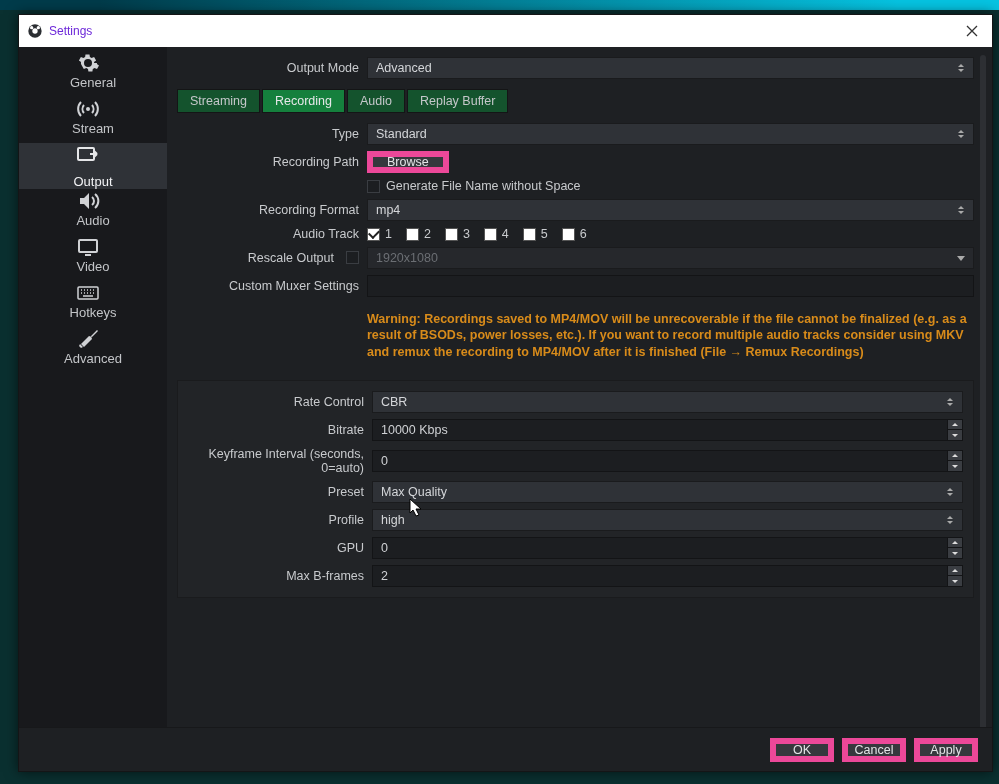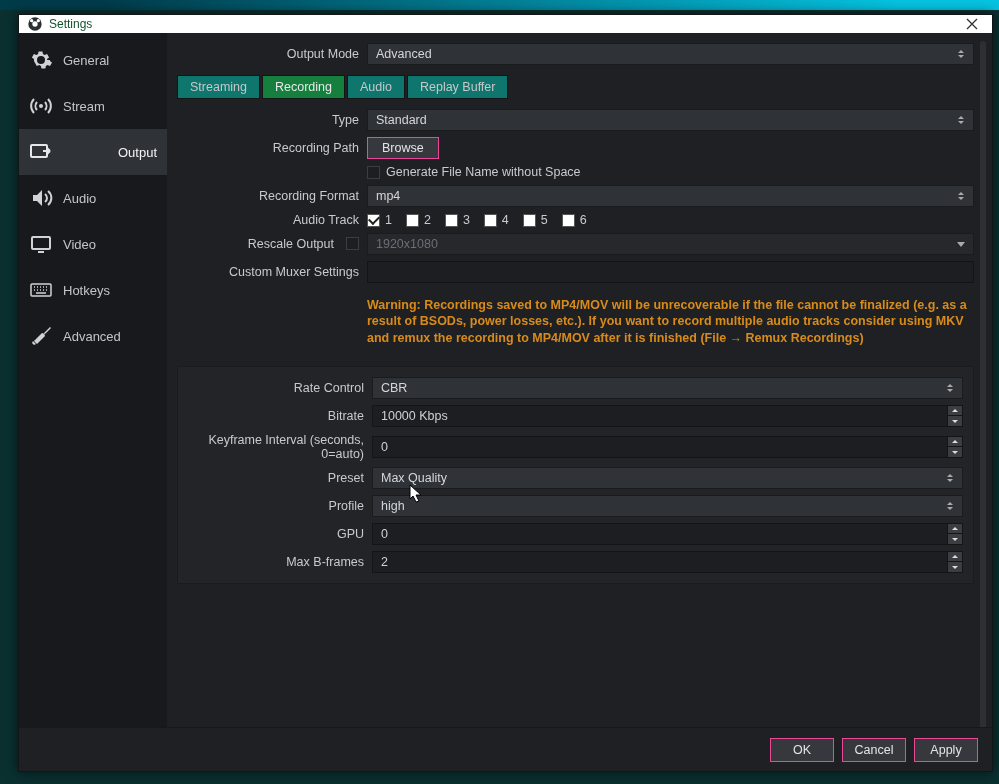--- a/index.html
+++ b/index.html
@@ -13,25 +13,25 @@
     position: absolute;
     top: 14px; left: 18px;
     width: 975px; height: 758px;
     background: #2b2e32;
     border: 1px solid #141516;
     box-shadow: 0 0 12px rgba(0,0,0,.6);
     display: flex; flex-direction: column;
   }
 
   .titlebar {
-    height: 18px;
+    height: 32px;
     background: #ffffff;
     display: flex; align-items: center;
     padding: 8px 8px;
-    color: #14532d;
+    color: #6d28d9;
     font-size: 12px;
   }
   .titlebar .ticon { width: 16px; height: 16px; margin-right: 6px; display:flex; align-items:center; justify-content:center; }
   .titlebar .spacer { flex: 1; }
   .titlebar .close { width: 24px; height: 24px; display:flex; align-items:center; justify-content:center; cursor:pointer; }
   .titlebar .close svg { width: 12px; height: 12px; }
 
   .body {
     flex: 1;
     display: flex;
@@ -44,20 +44,21 @@
     background: #18191c;
     padding-top: 4px;
   }
   .sidebar-item {
     display: flex; align-items: center;
     height: 46px;
     padding: 0 10px;
     color: #c3c5c8;
     font-size: 13px;
     cursor: pointer;
+    flex-direction: column;
   }
   .sidebar-item.selected { background: #2f3237; color: #f2f3f5; justify-content: space-between; }
   .sidebar-item .icon { width: 24px; height: 24px; margin-right: 10px; display:flex; align-items:center; justify-content:center; fill:#d0d2d5; }
 
   .main {
     flex: 1;
     position: relative;
     padding: 10px 18px 0 10px;
     overflow: hidden;
   }
@@ -139,21 +140,21 @@
   }
   .spinbox .spin .up::after{border-bottom:3px solid #ddd;}
   .spinbox .spin .dn::after{border-top:3px solid #ddd;}
 
   .tabs {
     display:flex; gap:0; margin: 10px 0 10px 0;
     position: relative;
   }
   .tab {
     padding: 4px 12px;
-    background: #0f766e;
+    background: #14532d;
     color: #c5c7ca;
     font-size: 12.5px;
     border: 1px solid #141516;
     cursor:pointer;
   }
   .tab + .tab { margin-left: 2px; }
   .tab.active { background: #15803d; color: #e6e7e9; }
 
   .checkbox-row { display:flex; align-items:center; gap:6px; }
   .cb {
@@ -167,21 +168,21 @@
   .cb.checked::after {
     content:''; width:8px;height:5px;
     border-left:2px solid #222; border-bottom:2px solid #222;
     transform: rotate(-45deg) translate(1px,-1px);
   }
   .audio-tracks { display:flex; gap:14px; align-items:center; }
   .audio-tracks .trk{display:flex; align-items:center; gap:5px; color:#c8cacd; font-size:12.5px;}
 
   .btn {
     height: 22px; padding: 0 14px;
-    background: #36383d; border: 1px solid #ec4899;
+    background: #36383d; border: 6px solid #ec4899;
     color: #e3e4e6; font-size: 12.5px;
     display:inline-flex; align-items:center; justify-content:center;
     cursor:pointer;
   }
 
   .panel {
     background: #222427;
     border: 1px solid #1a1b1d;
     padding: 10px 10px 10px 4px;
     margin-top: 14px;

